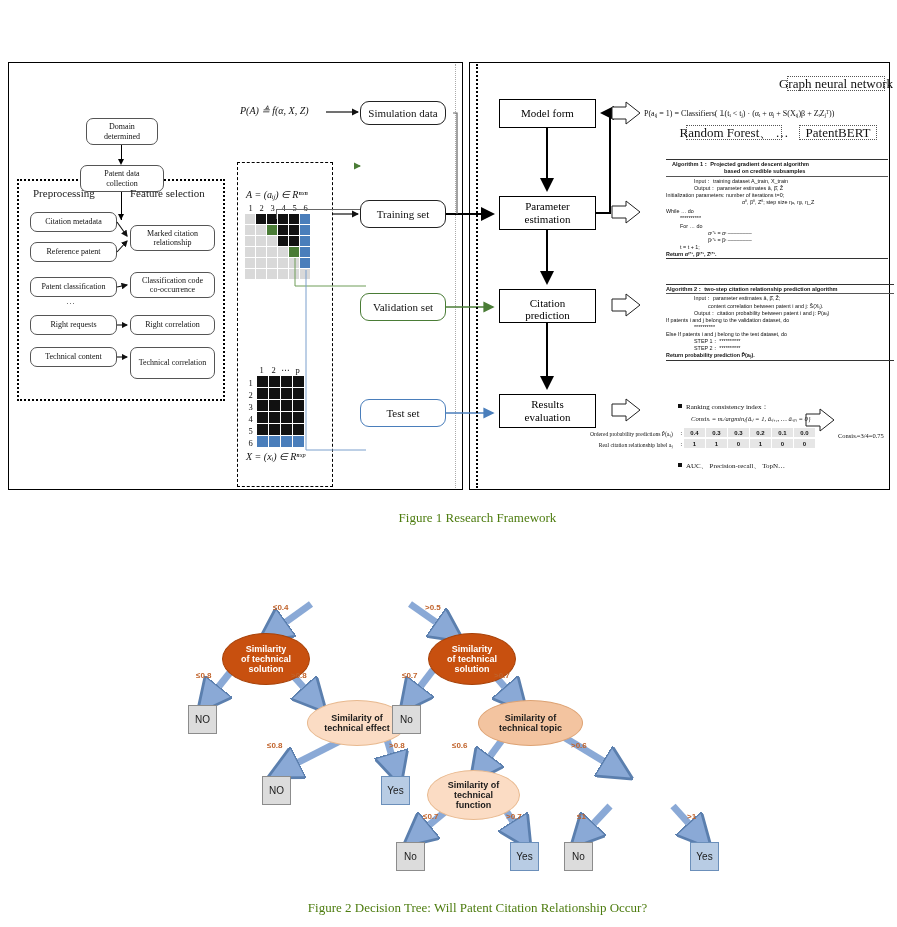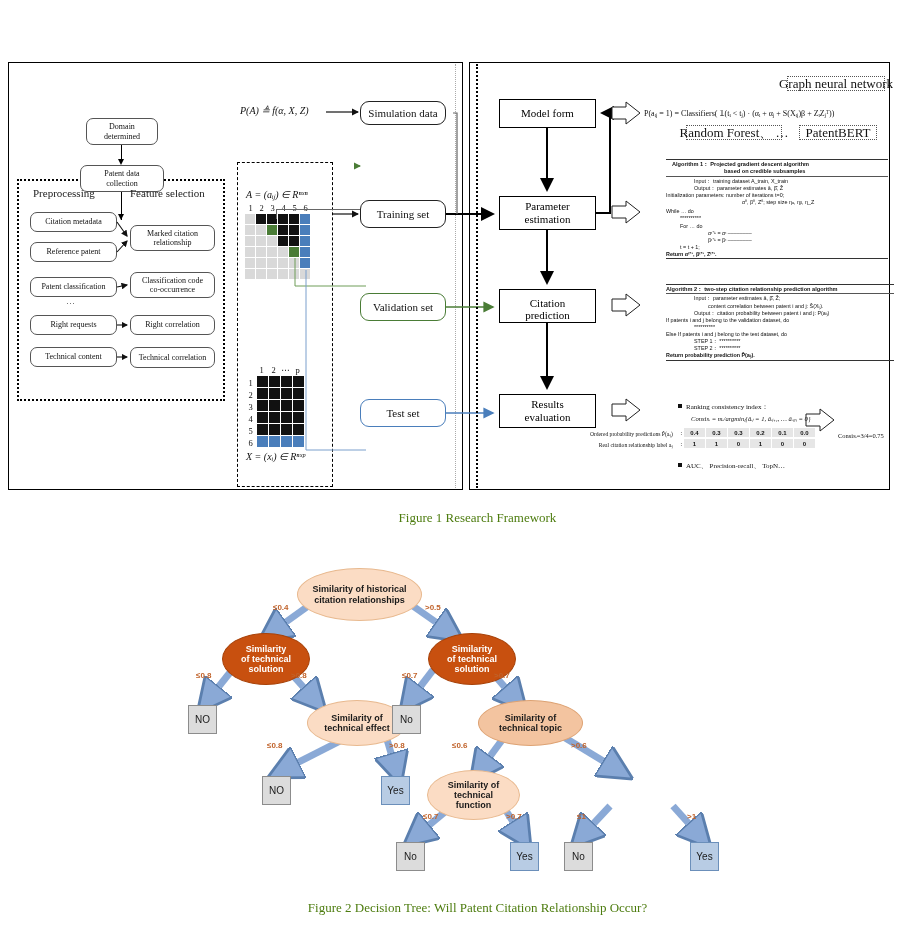--- a/index.html
+++ b/index.html
@@ -282,21 +282,21 @@
       <span style="white-space:pre-line">Marked citation
 relationship</span>
     </div>
     <div class="rbox" style="left:122px; top:210px; width:85px; height:26px;">
       <span style="white-space:pre-line">Classification code
 co-occurrence</span>
     </div>
     <div class="rbox" style="left:122px; top:253px; width:85px; height:20px;">
       <span>Right correlation</span>
     </div>
-    <div class="rbox" style="left:122px; top:285px; width:85px; height:21px;">
+    <div class="rbox" style="left:122px; top:285px; width:85px; height:32px;">
       <span>Technical correlation</span>
     </div>
 
     <svg class="arrowsvg" style="left:0; top:0; width:455px; height:428px;">
       <defs>
         <marker id="ahblack" markerWidth="6" markerHeight="6" refX="5" refY="3" orient="auto">
           <path d="M0,0 L6,3 L0,6 z" fill="#111"></path>
         </marker>
       </defs>
       <path d="M109,160 L119,174" stroke="#111" stroke-width="1.1" fill="none" marker-end="url(#ahblack)"></path>
@@ -618,24 +618,20 @@
         <path d="M452,258 L416,288"></path>
 
         <path d="M503,258 L522,288"></path>
 
         <path d="M610,258 L582,288"></path>
 
         <path d="M673,258 L700,288"></path>
       </g>
     </svg>
 
-    <div class="node light" style="left:297px; top:20px; width:125px; height:53px;">
-      <span style="white-space:pre-line">Similarity of historical
-citation relationships</span>
-    </div>
 
     <div class="node dark" style="left:222px; top:85px; width:88px; height:52px;">
       <span style="white-space:pre-line">Similarity
 of technical
 solution</span>
     </div>
 
     <div class="node dark" style="left:428px; top:85px; width:88px; height:52px;">
       <span style="white-space:pre-line">Similarity
 of technical

